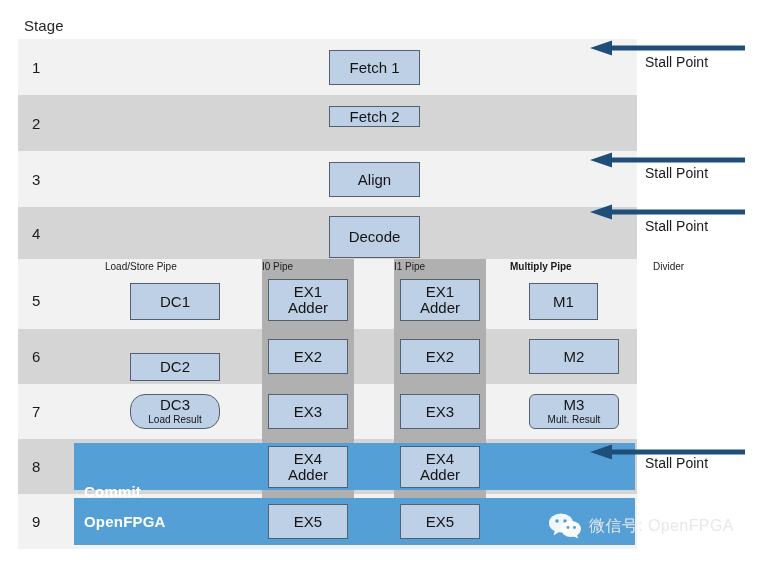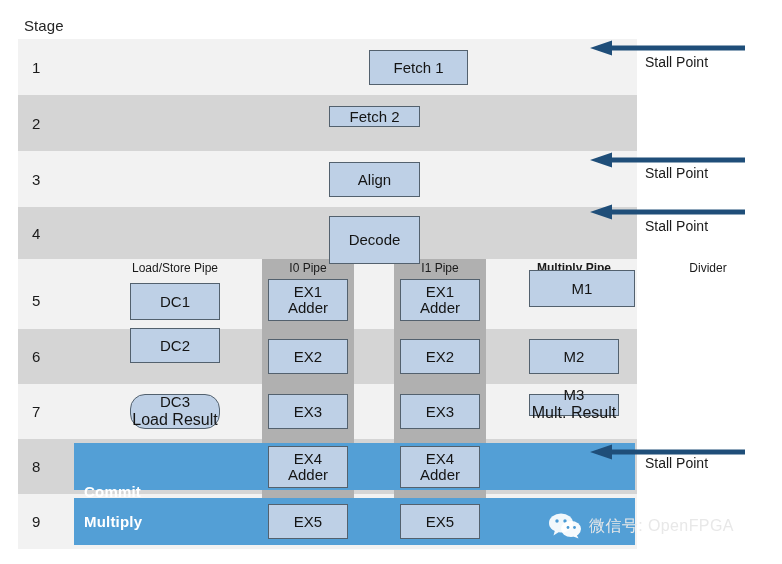--- a/index.html
+++ b/index.html
@@ -60,42 +60,42 @@
     position: absolute;
     left: 74px;
     width: 561px;
     background: #539fd6;
   }
 
   
   .col-header {
     position: absolute;
     top: 261px;
-    font-size: 12px;
+    font-size: 10px;
     color: #1a1a1a;
-    text-align: center;
+    text-align: left;
     white-space: nowrap;
   }
 
   
   .unit-box {
     position: absolute;
     box-sizing: border-box;
     background: #bed0e6;
     border: 1.4px solid #53616e;
     display: flex;
     flex-direction: column;
     align-items: center;
     justify-content: center;
     font-size: 15px;
     color: #141414;
     line-height: 1.05;
   }
   .unit-box .sub {
-    font-size: 16px;
+    font-size: 10px;
     line-height: 1.15;
     margin-top: 1px;
     color: #141414;
     text-align: center;
   }
   .unit-box.divider-box {
     font-size: 14.5px;
     line-height: 1.32;
   }
 
@@ -172,37 +172,37 @@
   <div class="stage-num" style="top:403px;">7</div>
   <div class="stage-num" style="top:458px;">8</div>
   <div class="stage-num" style="top:513px;">9</div>
 
   <div class="col-header" style="left:105px; width:140px;">Load/Store Pipe</div>
   <div class="col-header" style="left:262px; width:92px;">I0 Pipe</div>
   <div class="col-header" style="left:394px; width:92px;">I1 Pipe</div>
   <div class="col-header" style="left:510px; width:128px;font-weight:bold;">Multiply Pipe</div>
   <div class="col-header" style="left:653px; width:110px;">Divider</div>
 
-  <div class="unit-box" style="left:329px; top:50px;  width:99px; height:35px;margin-left:40px;">
+  <div class="unit-box" style="left:329px; top:50px;  width:91px; height:35px;">
     <span>Fetch 1</span>
   </div>
   <div class="unit-box" style="left:329px; top:106px; width:91px; height:21px;">
     <span>Fetch 2</span>
   </div>
   <div class="unit-box" style="left:329px; top:162px; width:91px; height:35px;">
     <span>Align</span>
   </div>
-  <div class="unit-box" style="left:329px; top:216px; width:91px; height:48px;">
+  <div class="unit-box" style="left:329px; top:216px; width:91px; height:42px;">
     <span>Decode</span>
   </div>
 
   <div class="unit-box" style="left:130px; top:283px; width:90px; height:37px;">
     <span>DC1</span>
   </div>
-  <div class="unit-box" style="left:130px; top:328px; width:90px; height:35px;">
+  <div class="unit-box" style="left:130px; top:353px; width:90px; height:28px;">
     <span>DC2</span>
   </div>
   <div class="unit-box" style="left:130px; top:394px; width:90px; height:35px;border-radius:15px;">
     <span>DC3</span>
     <span class="sub">Load Result</span>
   </div>
 
   <div class="unit-box" style="left:268px; top:279px; width:80px; height:42px;">
     <span>EX1</span>
     <span>Adder</span>
@@ -232,34 +232,34 @@
     <span>EX3</span>
   </div>
   <div class="unit-box" style="left:400px; top:446px; width:80px; height:42px;">
     <span>EX4</span>
     <span>Adder</span>
   </div>
   <div class="unit-box" style="left:400px; top:504px; width:80px; height:35px;">
     <span>EX5</span>
   </div>
 
-  <div class="unit-box" style="left:529px; top:270px; width:106px; height:37px;">
+  <div class="unit-box" style="left:529px; top:283px; width:69px; height:37px;">
     <span>M1</span>
   </div>
   <div class="unit-box" style="left:529px; top:339px; width:90px; height:35px;">
     <span>M2</span>
   </div>
-  <div class="unit-box" style="left:529px; top:394px; width:90px; height:22px;">
+  <div class="unit-box" style="left:529px; top:394px; width:90px; height:35px;border-radius:6px;">
     <span>M3</span>
     <span class="sub">Mult. Result</span>
   </div>
 
 
   <div class="band-label" style="top:483px;text-align:right;">Commit</div>
-  <div class="band-label" style="top:513px;">Multiply</div>
+  <div class="band-label" style="top:513px;">OpenFPGA</div>
 
   <div class="stall-arrow" style="left:590px; top:39px;">
     <svg width="155" height="18" viewBox="0 0 155 18">
       <path d="M0 9 L22 1.5 L22 6.5 L155 6.5 L155 11.5 L22 11.5 L22 16.5 Z" fill="#1f4e79"></path>
     </svg>
   </div>
   <div class="stall-label" style="left:645px; top:54px;">Stall Point</div>
 
   <div class="stall-arrow" style="left:590px; top:151px;">
     <svg width="155" height="18" viewBox="0 0 155 18">

